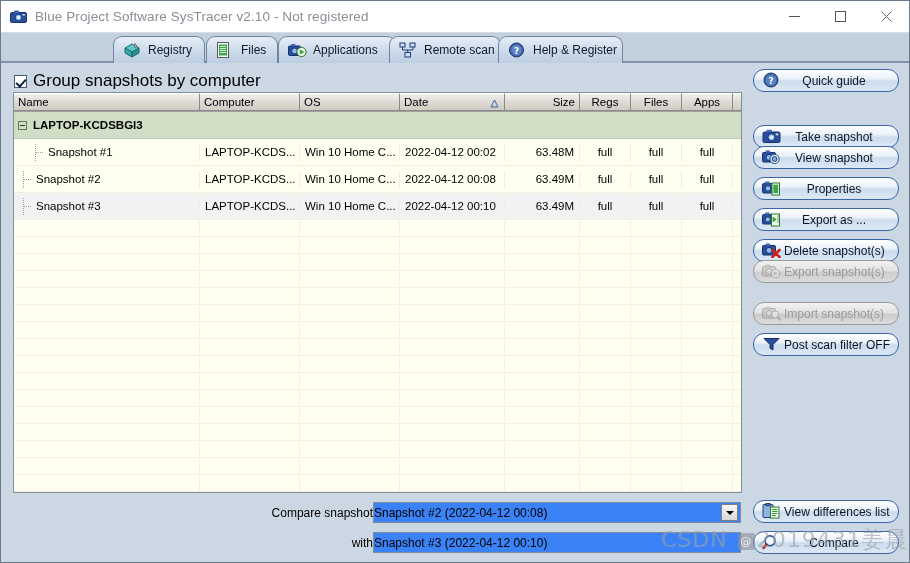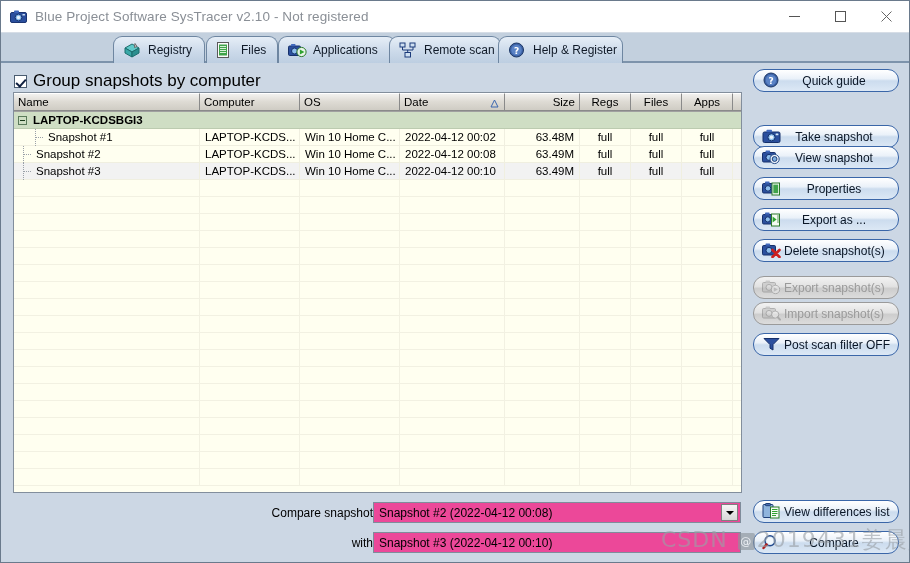--- a/index.html
+++ b/index.html
@@ -120,21 +120,21 @@
     position: relative;
     flex: 0 0 auto;
     overflow: hidden;
   }
   .col.right { justify-content: flex-end; }
   .col.center { justify-content: center; }
   .sortmark { position: absolute; right: 5px; top: 4px; }
 
   .rowarea { position: relative; }
   .grow {
-    display: flex; height: 17px; align-items: center;
+    display: flex; height: 27px; align-items: center;
     border-bottom: 1px solid #f0efe0;
   }
   .grow.group {
     background: #cfdec4;
     border-bottom: 1px solid #bccbb0;
     font-weight: bold;
     font-size: 12px;
   }
   .grow.sel { background: #f2f2f2; }
   .cell {
@@ -192,23 +192,23 @@
   }
   .rbtn.disabled .bico { opacity: .45; filter: grayscale(1); }
 
   
   .cmplabel {
     position: absolute; font-size: 12px; color: #000;
     text-align: right; width: 110px;
   }
   .cmbbox {
     position: absolute; left: 372px; width: 368px; height: 21px;
-    background: #ec4899; border: 1px solid #7f8c9b;
+    background: #3b82f6; border: 1px solid #7f8c9b;
     display: flex; align-items: center;
-    font-size: 12px; color: #000; padding-left: 5px;
+    font-size: 12px; color: #000; 
   }
   .cmbarrow {
     margin-left: auto; width: 17px; height: 17px;
     margin-right: 2px;
     background: linear-gradient(to bottom,#f6f6f6,#d8d8d8);
     border: 1px solid #808080;
     display: flex; align-items: center; justify-content: center;
   }
   .cmbarrow i {
     display: block; width: 0; height: 0;
@@ -676,21 +676,21 @@
       </div>
       <div class="rbtn" style="top: 238px;">
         <span class="bico"><svg width="19" height="16" viewBox="0 0 19 16">
             <rect x="0.5" y="3.5" width="13" height="9.5" rx="1.2" fill="#2b4f9e" stroke="#16306a"></rect>
             <rect x="3.5" y="1.6" width="4.6" height="2.2" rx="0.7" fill="#4169bd"></rect>
             <circle cx="7" cy="8.4" r="3" fill="#8dbdec" stroke="#13306b"></circle>
             <path d="M10.5 8 L17.5 15 M17.5 8 L10.5 15" stroke="#cc1f1f" stroke-width="2.6" stroke-linecap="round"></path>
           </svg></span>
         <span class="blbl">Delete snapshot(s)</span>
       </div>
-      <div class="rbtn disabled" style="top: 275px;">
+      <div class="rbtn disabled" style="top: 259px;">
         <span class="bico"><svg width="19" height="16" viewBox="0 0 19 16">
             <rect x="0.5" y="3.5" width="13" height="9.5" rx="1.2" fill="#9fb8d8" stroke="#5a7096"></rect>
             <rect x="3.5" y="1.6" width="4.6" height="2.2" rx="0.7" fill="#8da6c9"></rect>
             <circle cx="7" cy="8.4" r="3" fill="#c3d8ee" stroke="#5a7096"></circle>
             <circle cx="13.5" cy="10.5" r="4.2" fill="#e9eef4" stroke="#6a7c92"></circle>
             <path d="M11.8 8.2 L15.8 10.5 L11.8 12.8 Z" fill="#8fa6bd"></path>
           </svg></span>
         <span class="blbl">Export snapshot(s)</span>
       </div>
       <div class="rbtn disabled" style="top: 301px;">

